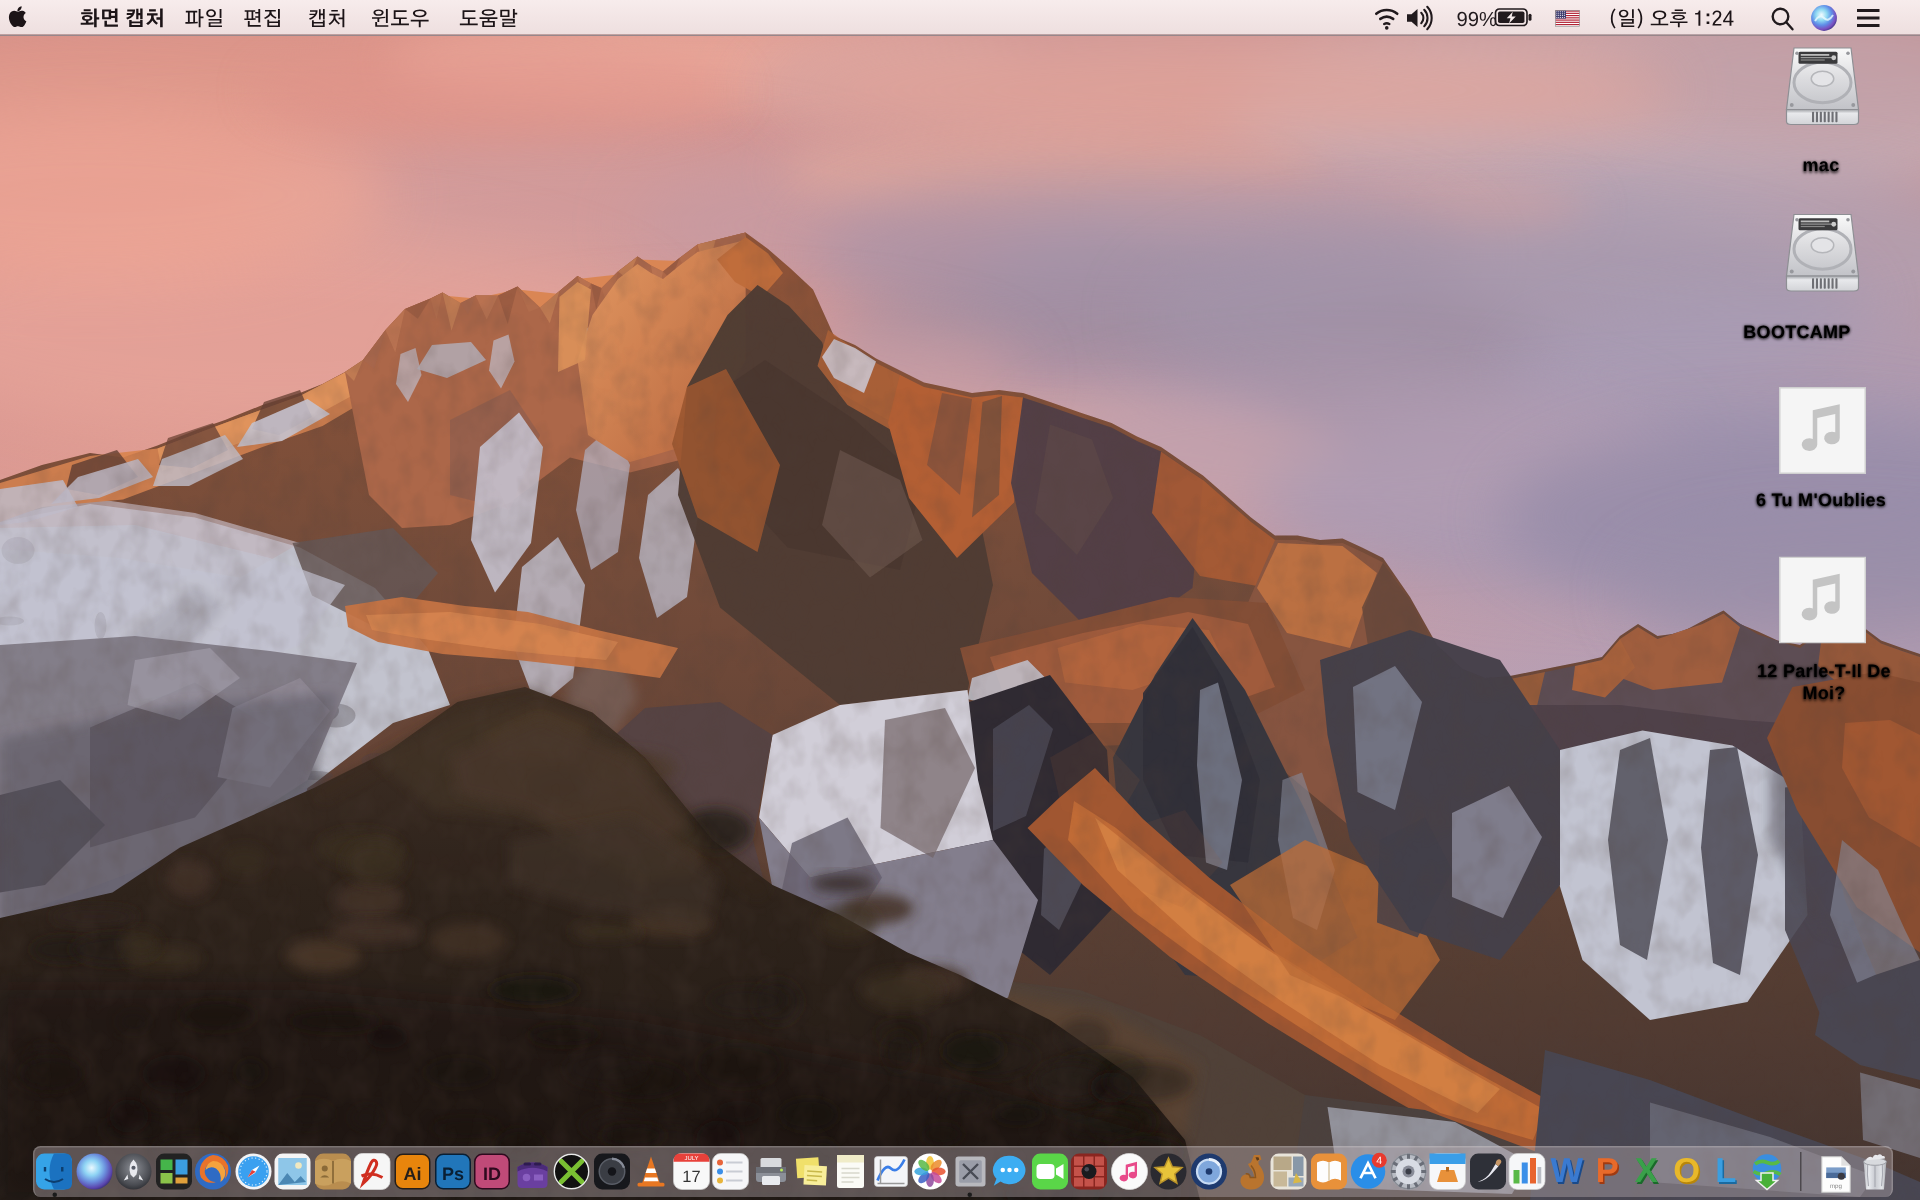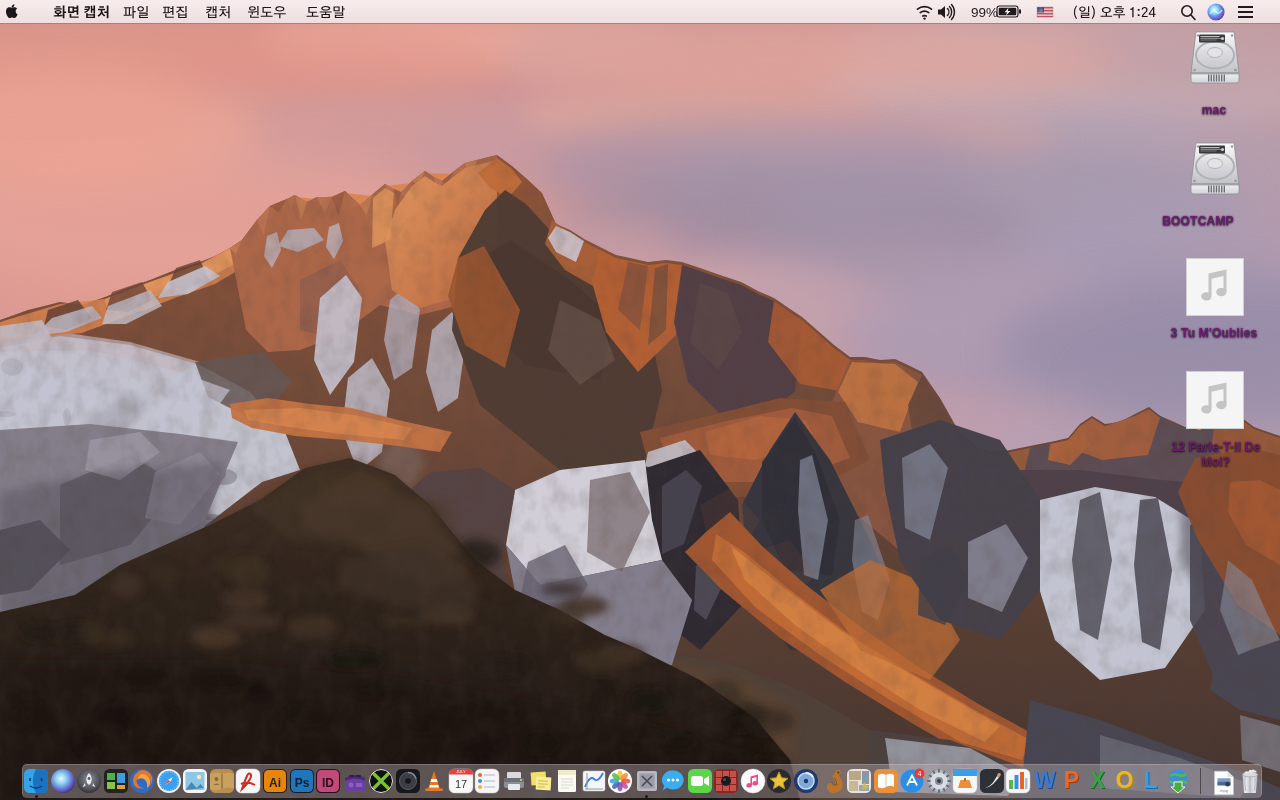--- a/index.html
+++ b/index.html
@@ -1,19 +1,19 @@
 <!DOCTYPE html>
 <html><head><meta charset="utf-8"><style>
 *{margin:0;padding:0;box-sizing:border-box}
 html,body{width:1280px;height:800px;overflow:hidden;font-family:"Liberation Sans",sans-serif}
 #desk{position:relative;width:1280px;height:594px;background:#b7a3b4}
 #wp{position:absolute;left:0;top:0}
 #menubar{position:absolute;left:0;top:0;width:1280px;height:24px;
  background:linear-gradient(#f7ecec,#eedfdf);border-bottom:1px solid #97868a;}
-.lbl{position:absolute;color:#701a75;font-weight:bold;font-size:12px;text-align:center;
+.lbl{position:absolute;color:#000000;font-weight:bold;font-size:12px;text-align:center;
  text-shadow:0 1px 2px rgba(0,0,0,.75),0 0 2px rgba(0,0,0,.5);letter-spacing:.2px}
 #dock{position:absolute;left:22px;top:764px;width:1240px;height:34px;border-radius:5px;
  background:rgba(182,170,174,.42);border:1px solid rgba(255,255,255,.18);border-bottom:none}
 .di{position:absolute;top:768px;width:26px;height:26px}
 .dot{position:absolute;top:795px;width:3px;height:3px;border-radius:50%;background:#1a1a1a}
 </style></head><body>
 <div id="desk">
 
 <svg id="wp" width="1280" height="800" viewBox="0 0 1280 800">
 <defs>
@@ -495,21 +495,21 @@
 <circle cx="8.5" cy="39" r="1.3" fill="#97989d"></circle>
       <circle cx="49.5" cy="39" r="1.3" fill="#97989d"></circle>
 </svg>
 <div class="lbl" style="left:1148px;top:214px;width:100px">BOOTCAMP</div>
 <svg style="position:absolute;left:1186px;top:258px" width="58" height="58" viewBox="0 0 58 58">
 <rect x="0.5" y="0.5" width="57" height="57" fill="#f5f5f5" stroke="#d0d0d0" stroke-width="1"></rect>
 <g fill="#c4c4c4">
         <path d="M22.5,15.5 L40.5,11.5 L40.5,34 A5.2,4.2 0 1 1 37.5,30.2 L37.5,18 L25.5,20.7 L25.5,38.5 A5.2,4.2 0 1 1 22.5,34.6 Z"></path>
       </g>
 </svg>
-<div class="lbl" style="left:1154px;top:326px;width:120px">3 Tu M'Oublies</div>
+<div class="lbl" style="left:1154px;top:326px;width:120px">6 Tu M'Oublies</div>
 <svg style="position:absolute;left:1186px;top:371px" width="58" height="58" viewBox="0 0 58 58">
 <rect x="0.5" y="0.5" width="57" height="57" fill="#f5f5f5" stroke="#d0d0d0" stroke-width="1"></rect>
 <g fill="#c4c4c4">
         <path d="M22.5,15.5 L40.5,11.5 L40.5,34 A5.2,4.2 0 1 1 37.5,30.2 L37.5,18 L25.5,20.7 L25.5,38.5 A5.2,4.2 0 1 1 22.5,34.6 Z"></path>
       </g>
 </svg>
 <div class="lbl" style="left:1156px;top:440px;width:120px;line-height:15px">12 Parle-T-Il De Moi?</div>
 <div id="dock"></div>
 <svg class="di" style="left:23.0px" width="26" height="26" viewBox="0 0 26 26">
       <rect x="1" y="1" width="24" height="24" rx="5.5" fill="#35a3e8"></rect>

